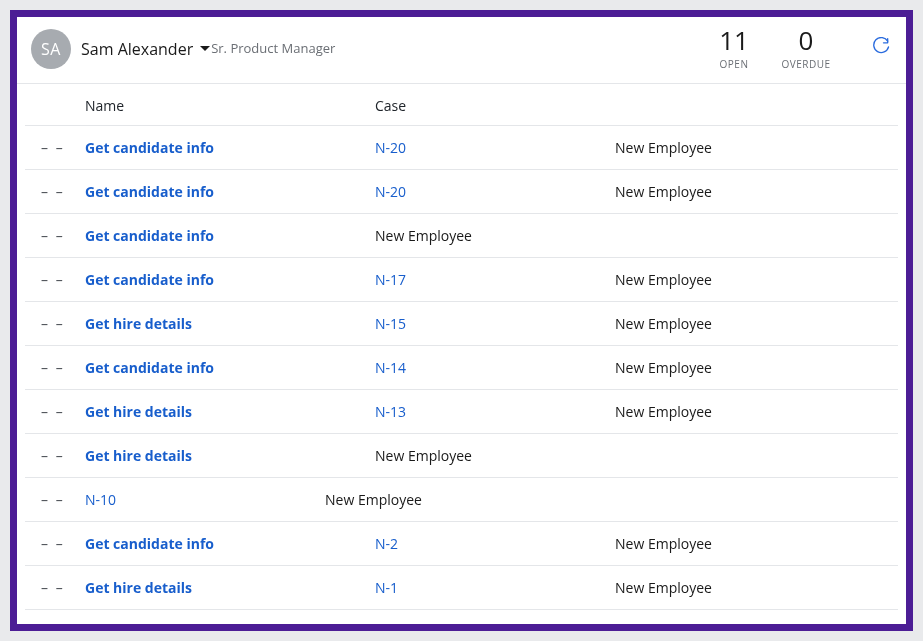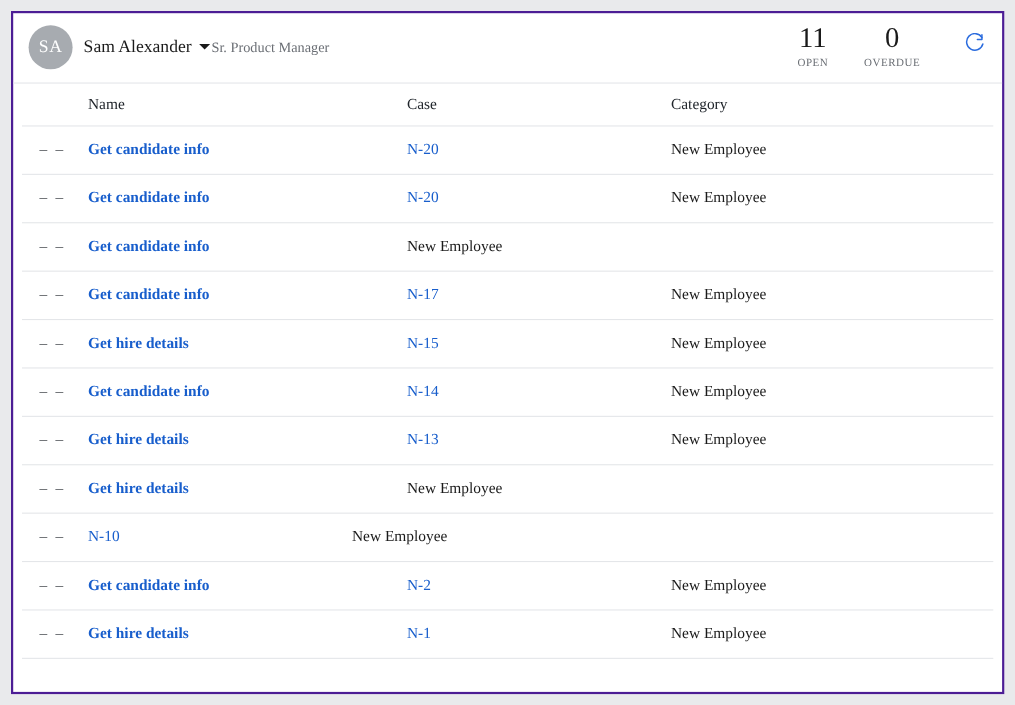--- a/index.html
+++ b/index.html
@@ -10,26 +10,25 @@
     color: #1a1a1a;
     font-size: 14px;
   }
   .frame {
     background: #e9eaec;
     padding: 10px;
     width: 100%; height: 100%;
   }
   .card {
     background: #ffffff;
-    border: 2px solid #4c1d95;
+    border: 7px solid #4c1d95;
     width: 100%;
     height: 100%;
     display: flex;
     flex-direction: column;
-    font-family: Liberation Serif, serif;
   }
   
   .header {
     display: flex;
     align-items: center;
     padding: 10px 14px 12px 14px;
     border-bottom: 1px solid #e4e6e9;
     position: relative;
   }
   .avatar {
@@ -180,21 +179,20 @@
           </span>
         </div>
       </div>
     </div>
 
     <div class="table">
       <div class="thead">
         <div class="col-drag"></div>
         <div class="col-name">Name</div>
         <div class="col-case">Case</div>
-        <div class="col-cat">Category</div>
       </div>
       <div id="tbody">
           <div class="row">
             <div class="col-drag"><span class="drag-handle">– –</span></div>
             <div class="col-name"><a class="link name-link">Get candidate info</a></div>
             <div class="col-case"><a class="link case-link">N-20</a></div>
             <div class="col-cat"><span class="cat">New Employee</span></div>
           </div>
           <div class="row">
             <div class="col-drag"><span class="drag-handle">– –</span></div>

